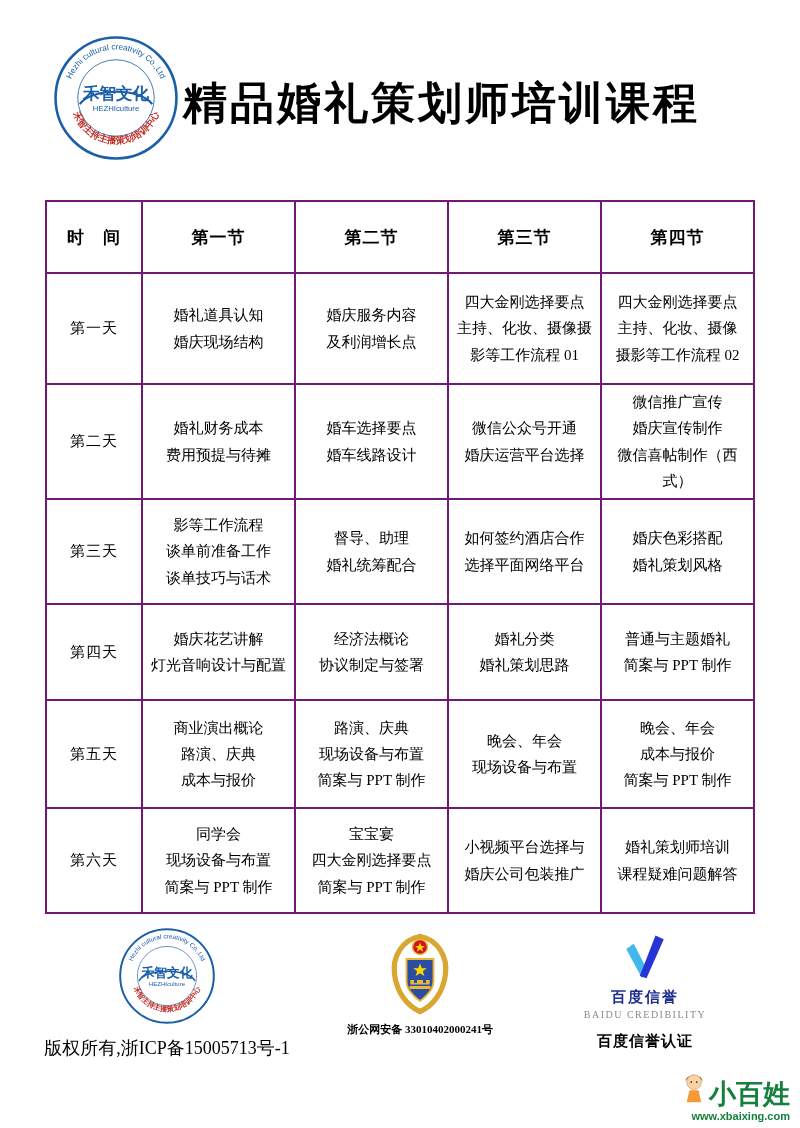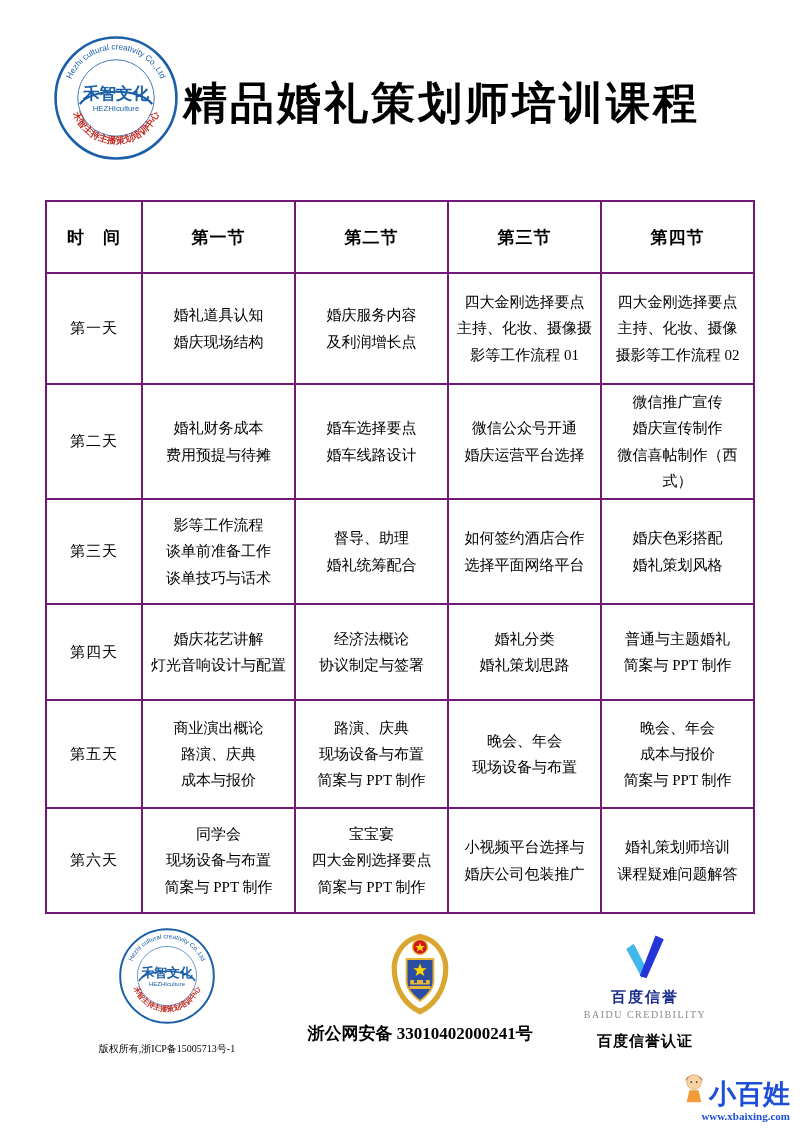--- a/index.html
+++ b/index.html
@@ -21,32 +21,32 @@
   tbody tr:nth-child(2) td { height:91px; }
   tbody tr:nth-child(3) td { height:95px; }
   tbody tr:nth-child(4) td { height:86px; }
   tbody tr:nth-child(5) td { height:98px; }
   tbody tr:nth-child(6) td { height:95px; }
 
   
   .footer-col { position:absolute; display:flex; flex-direction:column; align-items:center; }
   .col-company { left:62px; top:928px; width:210px; }
   .logo-footer { width:96px; height:96px; }
-  .copyright { margin-top:18px; font-size:10px; color:#000; white-space:nowrap; }
+  .copyright { margin-top:12px; font-size:18px; color:#000; white-space:nowrap; }
   .col-police { left:330px; top:932px; width:180px; }
   .police-badge { width:68px; height:84px; }
-  .police-text { margin-top:6px; font-size:17px; font-weight:bold; color:#000; white-space:nowrap; }
+  .police-text { margin-top:6px; font-size:11px; font-weight:bold; color:#000; white-space:nowrap; }
   .col-baidu { left:562px; top:934px; width:166px; }
   .baidu-v { width:50px; height:48px; }
   .baidu-name { margin-top:6px; font-size:15px; font-weight:bold; color:#1c2d8f; letter-spacing:2px; }
   .baidu-en { margin-top:2px; font-size:10px; color:#8a8a8a; letter-spacing:1.5px;text-align:center; }
   .baidu-cert { margin-top:12px; font-size:15px; font-weight:bold; color:#000; letter-spacing:1px;text-align:right; }
 
   
-  .watermark { position:absolute; right:10px; bottom:6px; color:#1d4ed8; font-family:Liberation Serif, serif;margin-top:46px; }
+  .watermark { position:absolute; right:10px; bottom:6px; color:#15803d; font-family:Liberation Sans, sans-serif;margin-top:46px; }
   .wm-row { display:flex; align-items:flex-end; gap:3px; justify-content:flex-end; }
   .wm-name { font-size:27px; font-weight:bold; line-height:1; }
   .wm-url { font-size:11px; font-weight:bold; margin-top:2px; text-align:right; }
 </style>
 </head>
 <body>
 
 <div class="page">
 
   <div class="logo-header">

